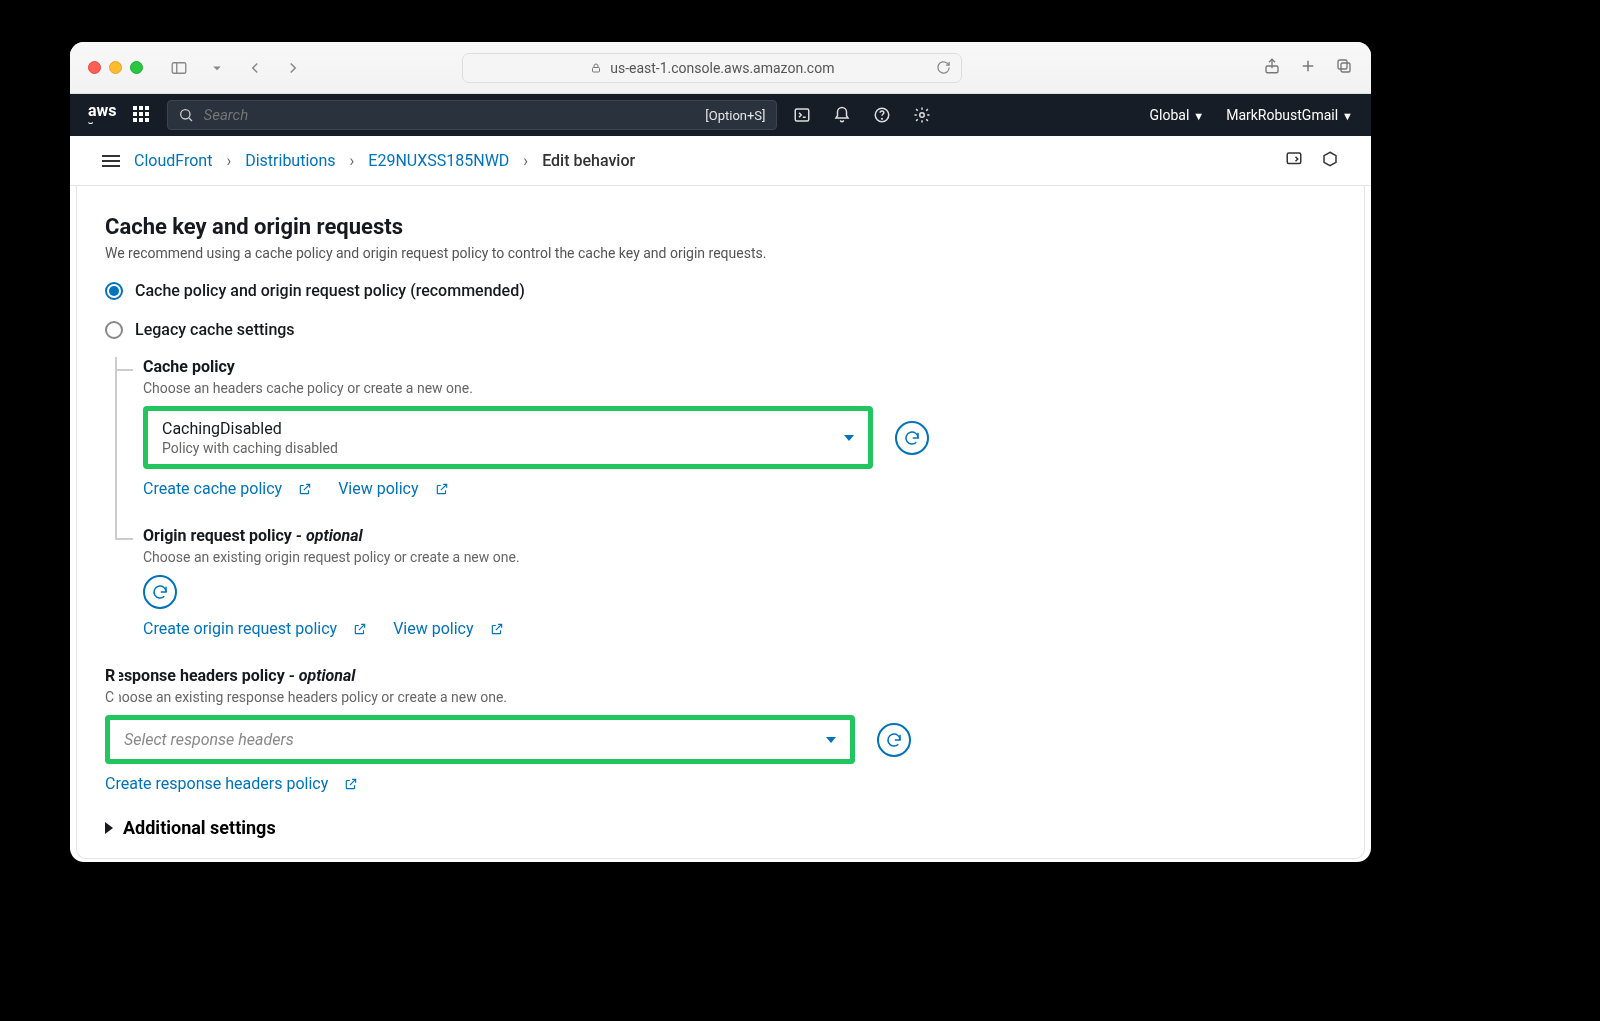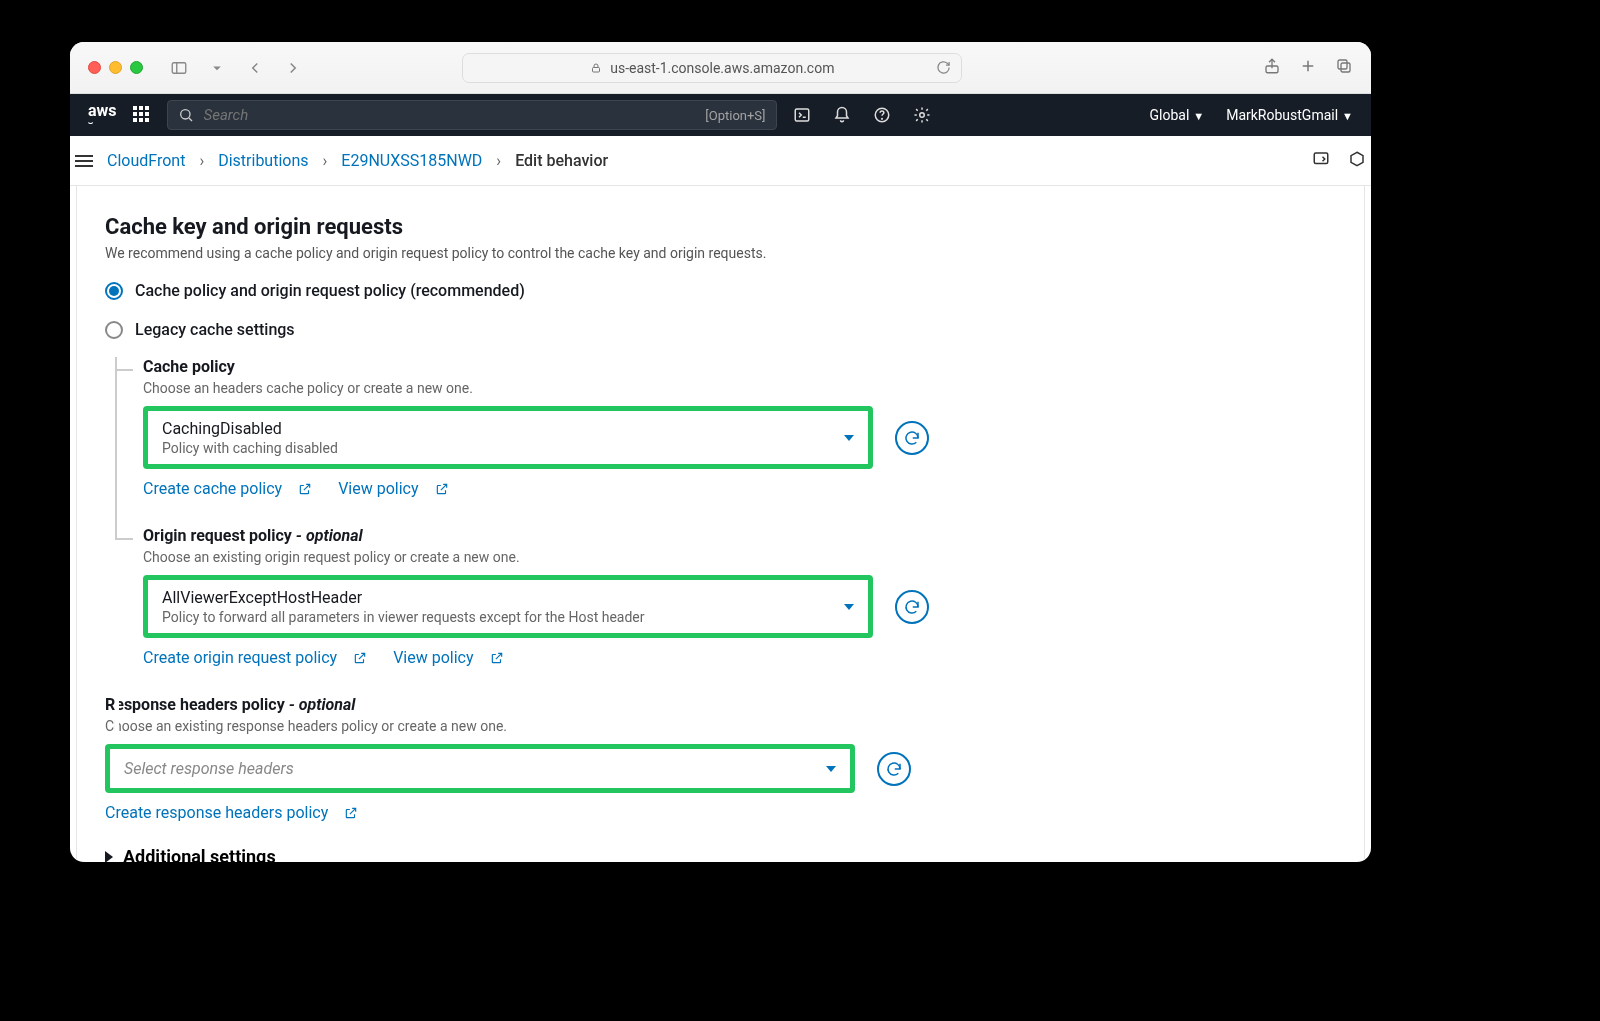--- a/index.html
+++ b/index.html
@@ -19,28 +19,28 @@
 .tb-right { margin-left: auto; display: flex; gap: 18px; color: #777; }
 .tb-right svg { width: 18px; height: 18px; }
 
 .aws-header { height: 42px; background: #161d26; display: flex; align-items: center; padding: 0 18px; gap: 16px; color: #fff; }
 .aws-logo { font-weight: 700; font-size: 16px; display: flex; flex-direction: column; line-height: 0.9; }
 .aws-logo .arc { font-size: 8px; letter-spacing: 1px; }
 .aws-grid { width: 18px; height: 18px; display: grid; grid-template-columns: repeat(3,4px); grid-template-rows: repeat(3,4px); gap: 2px; }
 .aws-grid span { background: #fff; }
 .aws-search { flex: 0 0 610px; height: 30px; background: #2a323d; border: 1px solid #3c4450; border-radius: 4px; display: flex; align-items: center; padding: 0 10px; gap: 10px; color: #bbb; }
 .aws-search input { flex: 1; background: transparent; border: none; color: #ddd; font-size: 15px; font-style: italic; outline: none; }
-.aws-shortcut { color: #a3a3a3; font-size: 13px; }
+.aws-shortcut { color: #e5e5e5; font-size: 13px; }
 .aws-icons { display: flex; gap: 22px; align-items: center; }
 .aws-icons > * { display: flex; align-items: center; }
 .aws-icons svg { width: 18px; height: 18px; stroke: #ddd; fill: none; }
 .aws-right { margin-left: auto; display: flex; gap: 22px; align-items: center; font-size: 14px; }
 .aws-right .caret { margin-left: 4px; font-size: 11px; }
 
-.breadcrumb-bar { height: 50px; border-bottom: 1px solid #e5e5e5; display: flex; align-items: center; padding: 0 5px; gap: 14px; font-size: 16px; }
+.breadcrumb-bar { height: 50px; border-bottom: 1px solid #e5e5e5; display: flex; align-items: center; padding: 0 32px; gap: 14px; font-size: 16px; }
 .hamburger { display: flex; flex-direction: column; gap: 3px; }
 .hamburger span { width: 18px; height: 2px; background: #333; }
 .crumb-link { color: #0073bb; text-decoration: none; }
 .crumb-sep { color: #666; font-size: 16px; }
 .crumb-current { color: #333; font-weight: 500; }
 .bc-icons { margin-left: auto; display: flex; gap: 18px; color: #333; }
 .bc-icons svg { width: 18px; height: 18px; }
 
 .content { flex: 1; overflow: auto; padding: 0 6px 18px; }
 .panel { border: 1px solid #e5e5e5; border-top: none; border-radius: 0 0 10px 10px; padding: 28px 28px 20px; }
@@ -272,25 +272,20 @@
                   <path d="M18 14v5a1 1 0 01-1 1H5a1 1 0 01-1-1V7a1 1 0 011-1h5"></path>
                 </svg>
               </a>
           </div>
         </div>
 
         <div class="tree-node last">
           <div class="field-label"><span>Origin request policy</span><span class="optional"> - optional</span></div>
           <div class="field-hint">Choose an existing origin request policy or create a new one.</div>
           <div class="select-row">
-            <div class="select-box">
-              <div class="select-value">AllViewerExceptHostHeader</div>
-              <div class="select-desc">Policy to forward all parameters in viewer requests except for the Host header</div>
-              <div class="select-caret"></div>
-            </div>
             <div class="refresh-btn">
               <svg viewBox="0 0 24 24">
                   <path d="M20 12a8 8 0 10-2.3 5.6"></path>
                   <polyline points="20 5 20 12 13 12"></polyline>
                 </svg>
             </div>
           </div>
           <div class="link-row">
             <a>
                 <span>Create origin request policy</span>

